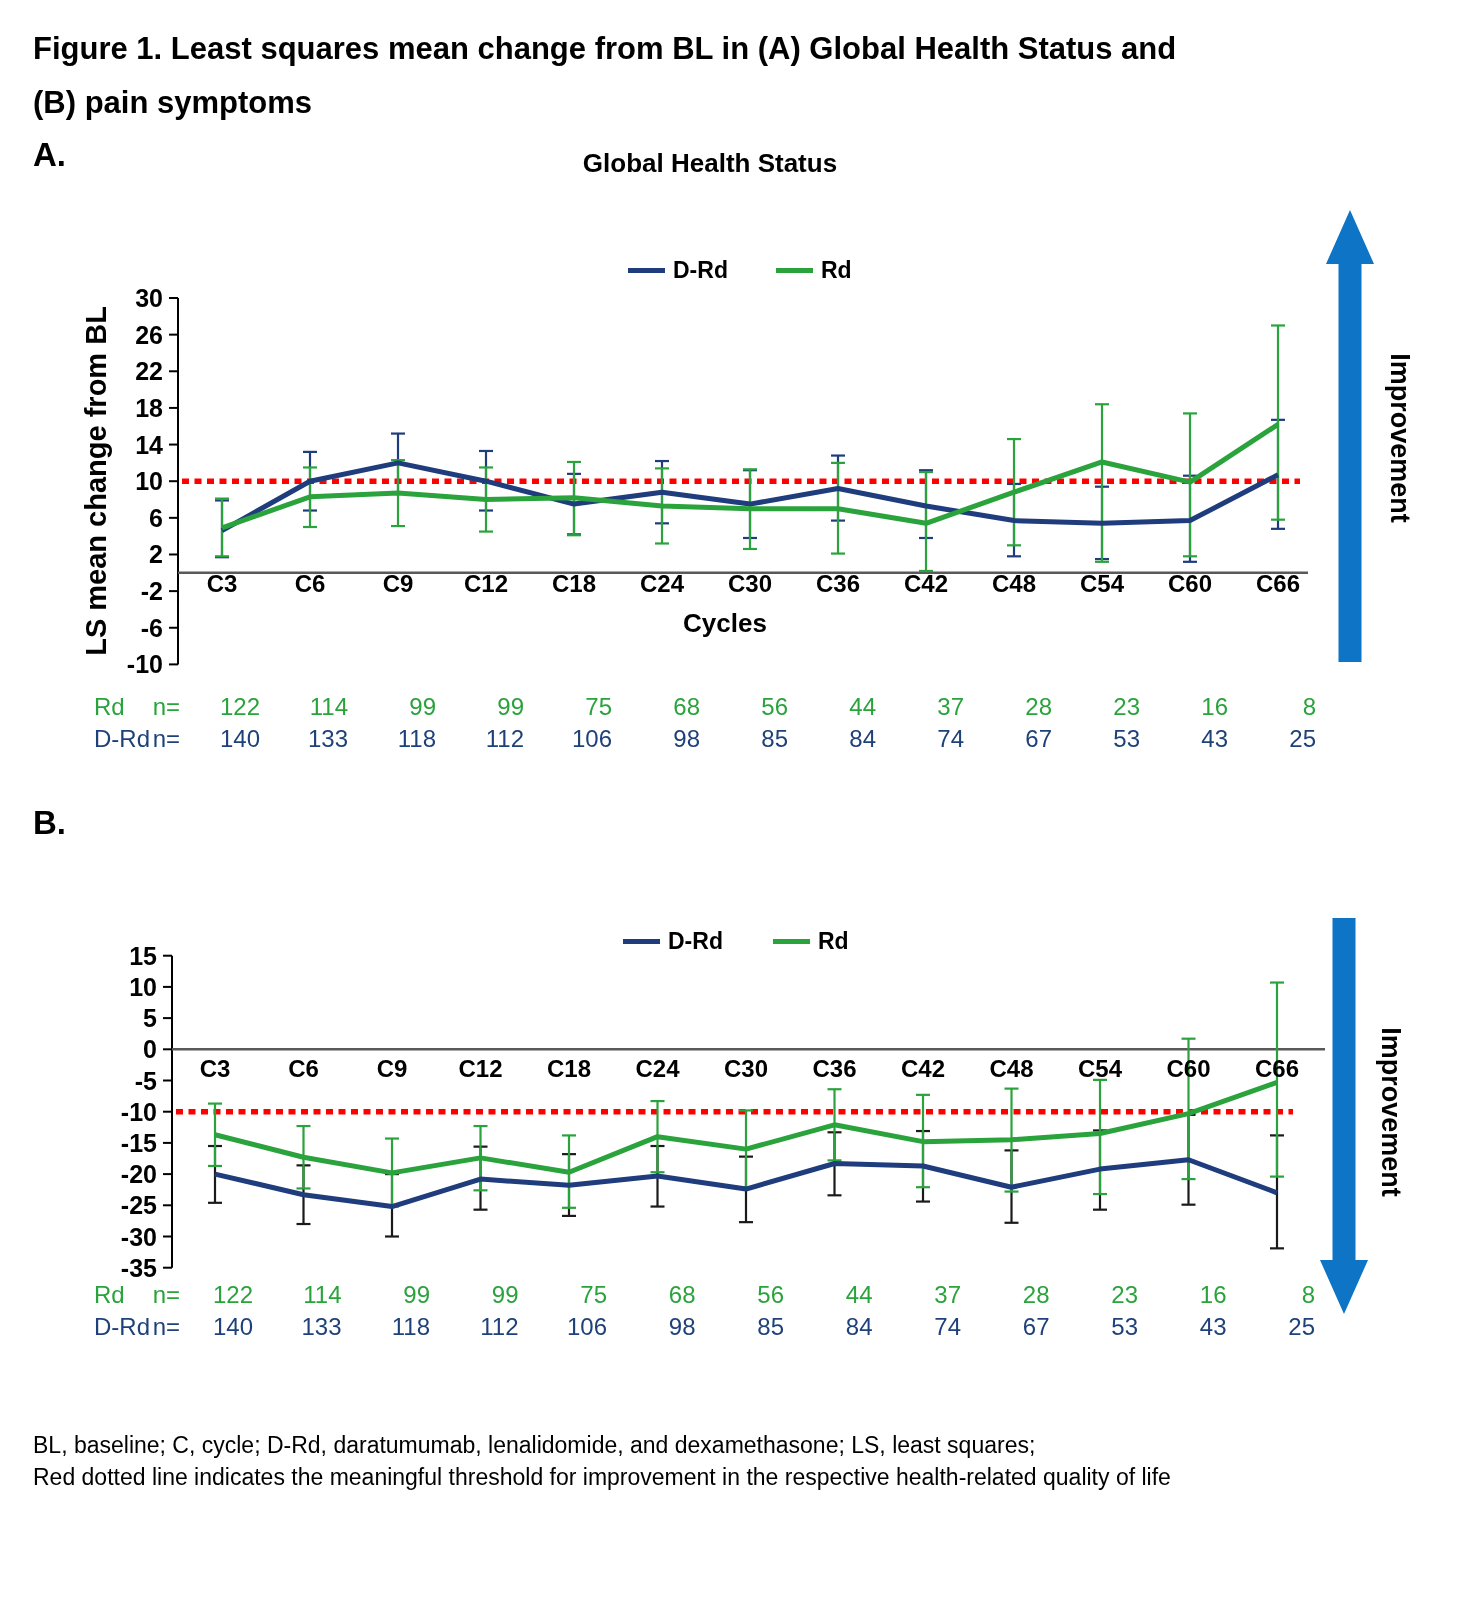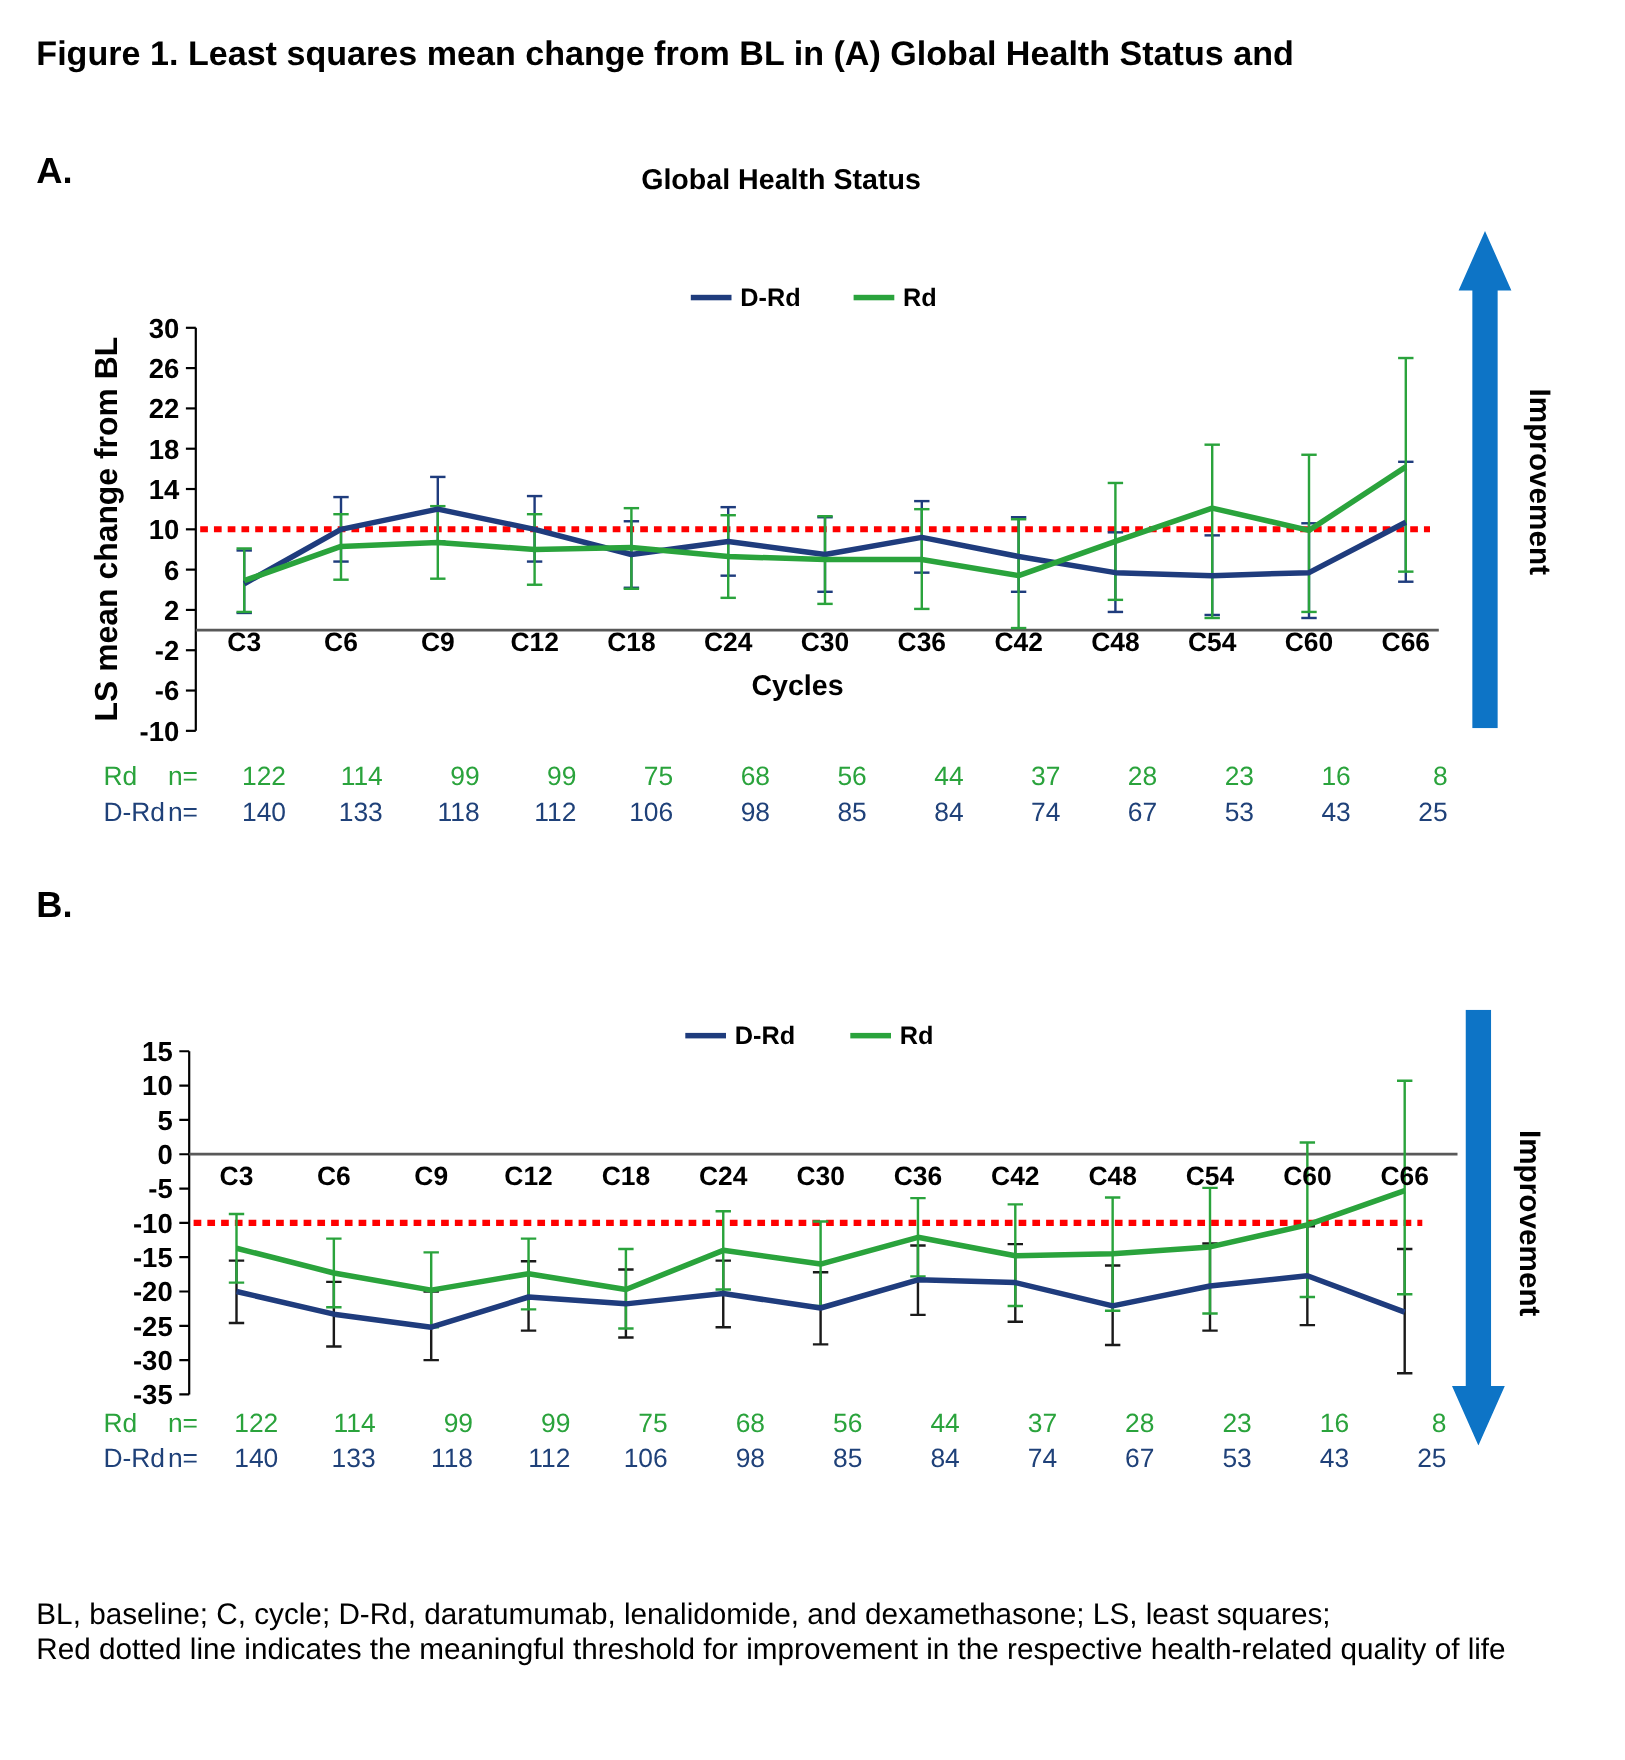--- a/index.html
+++ b/index.html
@@ -11,29 +11,30 @@
   .chart-title{left:205px;width:1010px;text-align:center;font-size:26px;font-weight:bold;}
   .legend{display:flex;align-items:center;gap:8px;}
   .legend .swatch{display:inline-block;width:37px;height:5px;}
   .legend .leg-label{font-size:23px;font-weight:bold;}
   .chart{position:absolute;left:80px;}
   .ntable{position:absolute;left:80px;width:1300px;}
   .nrow{position:absolute;height:30px;font-size:24px;}
   .nrow .nlabel{position:absolute;left:14px;width:86px;display:flex;justify-content:space-between;}
   .nrow .nval{position:absolute;width:76px;text-align:right;}
   .impr-label{font-size:27px;font-weight:bold;transform:translate(-50%,-50%) rotate(90deg);white-space:nowrap;}
-  .footer-line{left:33px;font-size:27px;font-weight:normal;margin-top:20px;}
+  .footer-line{left:33px;font-size:23px;font-weight:normal;}
 </style>
 </head>
 <body>
 
 <div class="page">
 
   <div class="abs fig-title">
     <div>Figure 1. Least squares mean change from BL in (A) Global Health Status and</div>
+    <div>(B) pain symptoms</div>
   </div>
 
   <div class="abs panel-letter" style="top:136px;">A.</div>
   <div class="abs chart-title" style="top:148px;">Global Health Status</div>
 
   <div class="abs legend" style="left:628px;top:257px;">
     <span class="swatch" style="background: rgb(31, 60, 125);"></span>
     <span class="leg-label">D-Rd</span>
   </div>
   <div class="abs legend" style="left:776px;top:257px;">

